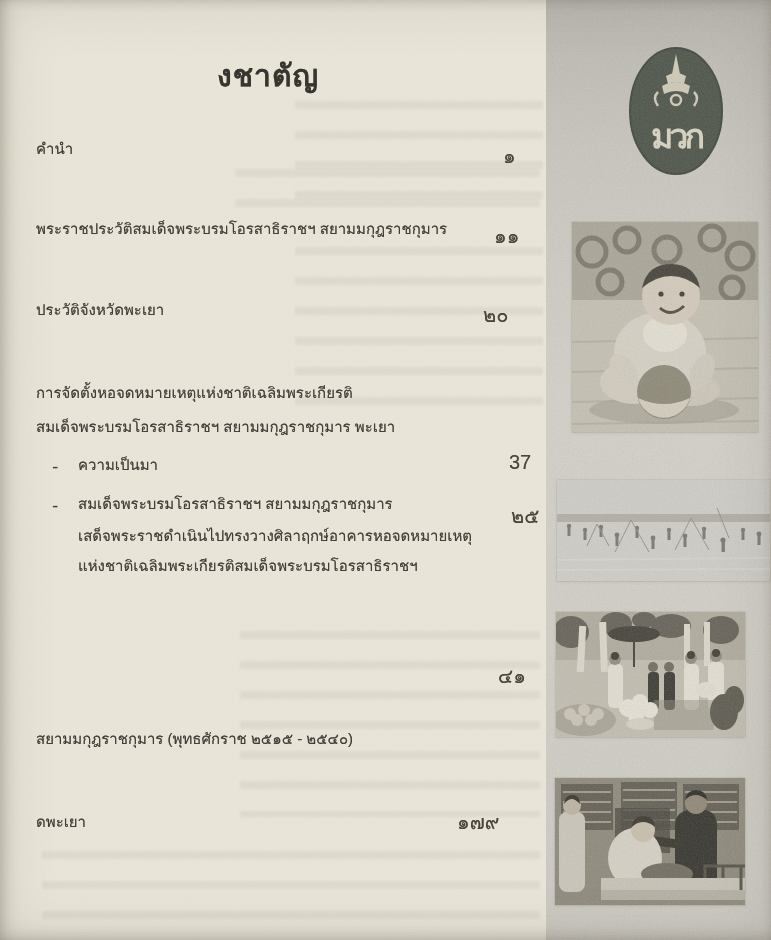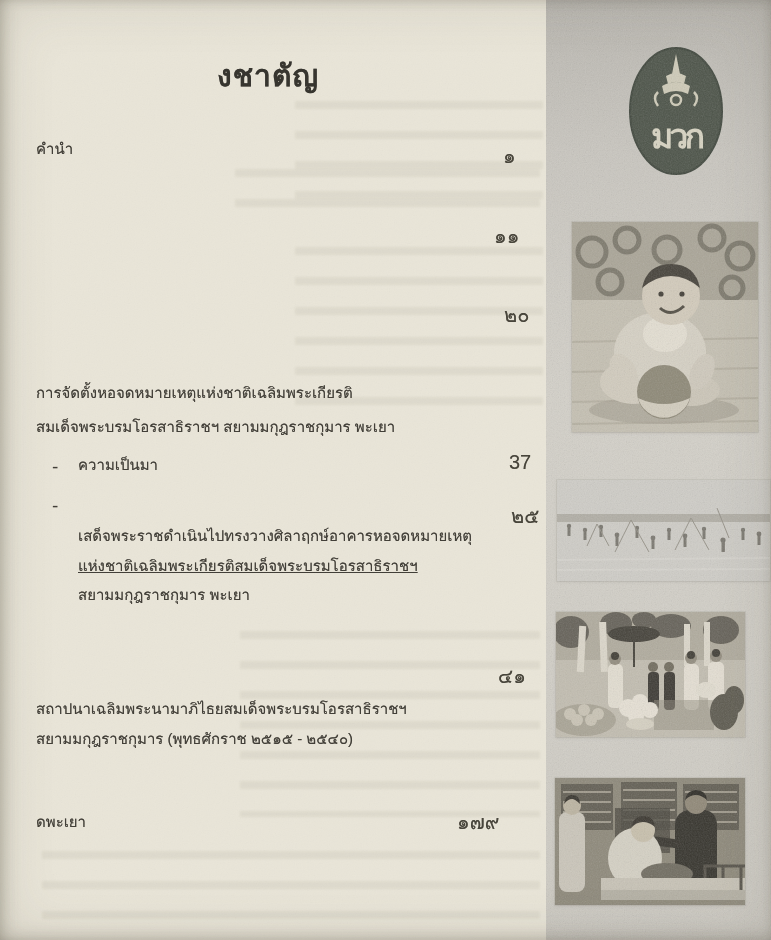--- a/index.html
+++ b/index.html
@@ -45,39 +45,40 @@
   <div class="ghost" style="left:235px;top:160px;width:305px;height:48px;"></div>
   <div class="ghost" style="left:295px;top:238px;width:248px;height:175px;"></div>
   <div class="ghost" style="left:240px;top:622px;width:300px;height:195px;"></div>
   <div class="ghost" style="left:42px;top:842px;width:498px;height:92px;"></div>
 
   <div class="title">งชาตัญ</div>
 
   <div class="line" style="left:36px;top:140px;">คำนำ</div>
   <div class="pagenum" style="left:503px;top:140px;">๑</div>
 
+  <div class="line" style="left:36px;top:220px;">พระราชประวัติสมเด็จพระบรมโอรสาธิราชฯ สยามมกุฎราชกุมาร</div>
   <div class="pagenum" style="left:494px;top:220px;">๑๑</div>
 
-  <div class="pagenum" style="left:504px;top:299px;text-align:right;">๒๐</div>
+  <div class="line" style="left:36px;top:301px;">ประวัติจังหวัดพะเยา</div>
+  <div class="pagenum" style="left:483px;top:299px;text-align:right;">๒๐</div>
 
   <div class="line" style="left:36px;top:384px;text-align:right;">การจัดตั้งหอจดหมายเหตุแห่งชาติเฉลิมพระเกียรติ</div>
   <div class="line" style="left:36px;top:418px;">สมเด็จพระบรมโอรสาธิราชฯ สยามมกุฎราชกุมาร พะเยา</div>
 
   <div class="dash" style="left:52px;top:456px;">-</div>
   <div class="line" style="left:78px;top:456px;">ความเป็นมา</div>
   <div class="pagenum" style="left:509px;top:451px;">37</div>
 
   <div class="dash" style="left:52px;top:495px;">-</div>
+  <div class="line" style="left:78px;top:495px;">สมเด็จพระบรมโอรสาธิราชฯ สยามมกุฎราชกุมาร</div>
   <div class="pagenum" style="left:511px;top:492px;margin-top:8px;">๒๕</div>
   <div class="line" style="left:78px;top:527px;">เสด็จพระราชดำเนินไปทรงวางศิลาฤกษ์อาคารหอจดหมายเหตุ</div>
-  <div class="line" style="left:78px;top:557px;text-decoration:underline;">แห่งชาติเฉลิมพระเกียรติสมเด็จพระบรมโอรสาธิราชฯ</div>
-  <div class="line" style="left:78px;top:586px;">สยามมกุฎราชกุมาร พะเยา</div>
+  <div class="line" style="left:78px;top:557px;">แห่งชาติเฉลิมพระเกียรติสมเด็จพระบรมโอรสาธิราชฯ</div>
 
   <div class="pagenum" style="left:498px;top:660px;">๔๑</div>
-  <div class="line" style="left:36px;top:700px;">สถาปนาเฉลิมพระนามาภิไธยสมเด็จพระบรมโอรสาธิราชฯ</div>
   <div class="line" style="left:36px;top:730px;">สยามมกุฎราชกุมาร (พุทธศักราช ๒๕๑๕ - ๒๕๔๐)</div>
 
   <div class="line" style="left:36px;top:813px;">ดพะเยา</div>
   <div class="pagenum" style="left:457px;top:806px;">๑๗๙</div>
 
   <div class="emblem">
     <svg viewBox="0 0 128 146" width="128" height="146">
       <ellipse cx="62" cy="71" rx="46" ry="63" fill="#4a5146"></ellipse>
       <ellipse cx="62" cy="71" rx="46" ry="63" fill="none" stroke="#3e453b" stroke-width="2"></ellipse>
       <g fill="#cfcbb8">

